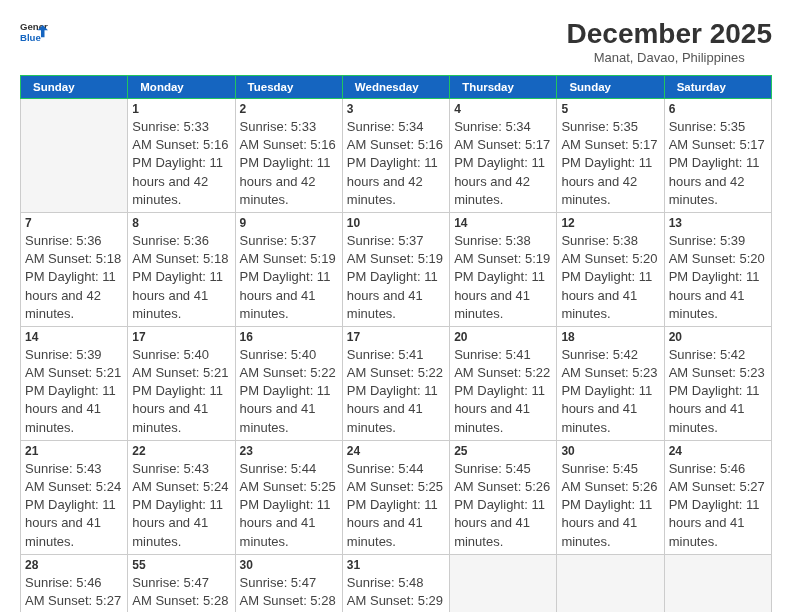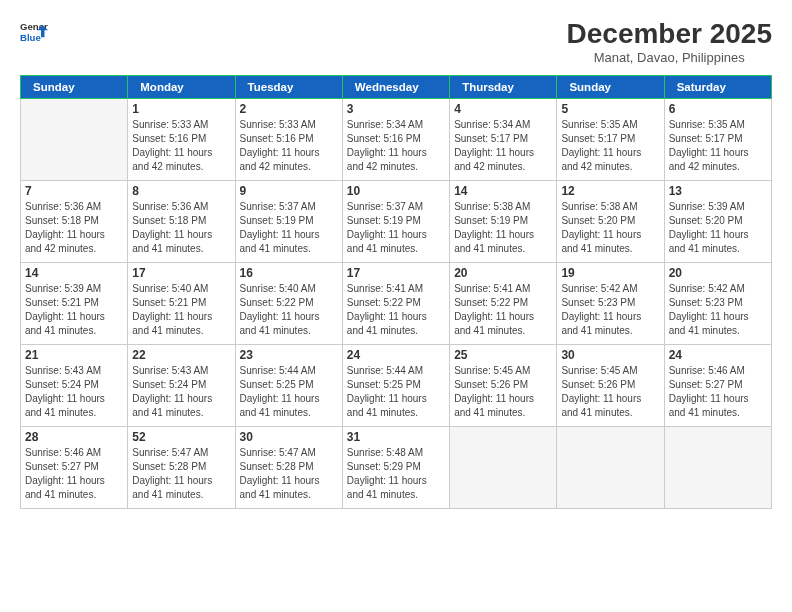--- a/index.html
+++ b/index.html
@@ -69,21 +69,21 @@
       background: #f5f5f5;
     }
     .day-number {
       font-size: 12px;
       font-weight: bold;
       color: #333;
       display: block;
       margin-bottom: 2px;
     }
     .day-info {
-      font-size: 10px;
+      font-size: 13px;
       color: #444;
       line-height: 1.4;
     }
   </style>
 </head>
 <body>
 
 <div class="page">
   <div class="header">
     <div class="logo">
@@ -238,21 +238,21 @@
 and 41 minutes.</div>
           </td>
           <td>
             <span class="day-number">20</span>
             <div class="day-info">Sunrise: 5:41 AM
 Sunset: 5:22 PM
 Daylight: 11 hours
 and 41 minutes.</div>
           </td>
           <td>
-            <span class="day-number">19</span>
+            <span class="day-number">18</span>
             <div class="day-info">Sunrise: 5:42 AM
 Sunset: 5:23 PM
 Daylight: 11 hours
 and 41 minutes.</div>
           </td>
           <td>
             <span class="day-number">20</span>
             <div class="day-info">Sunrise: 5:42 AM
 Sunset: 5:23 PM
 Daylight: 11 hours
@@ -312,21 +312,21 @@
         </tr>
         <tr>
           <td>
             <span class="day-number">28</span>
             <div class="day-info">Sunrise: 5:46 AM
 Sunset: 5:27 PM
 Daylight: 11 hours
 and 41 minutes.</div>
           </td>
           <td>
-            <span class="day-number">52</span>
+            <span class="day-number">55</span>
             <div class="day-info">Sunrise: 5:47 AM
 Sunset: 5:28 PM
 Daylight: 11 hours
 and 41 minutes.</div>
           </td>
           <td>
             <span class="day-number">30</span>
             <div class="day-info">Sunrise: 5:47 AM
 Sunset: 5:28 PM
 Daylight: 11 hours

